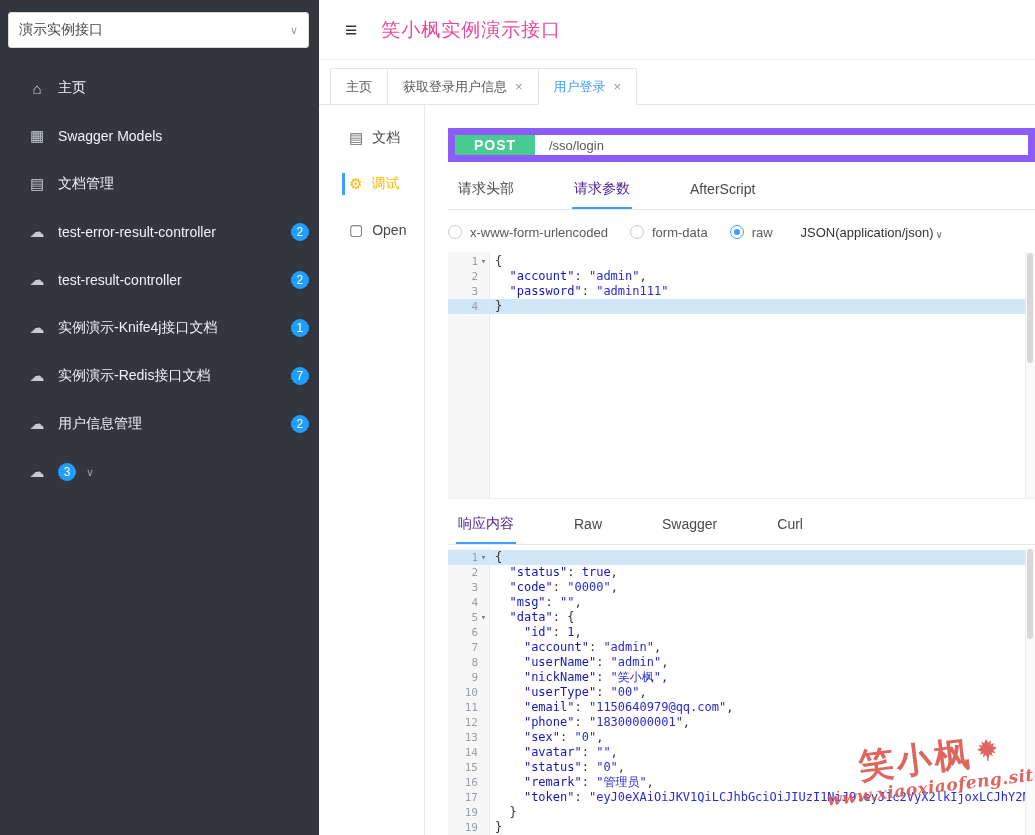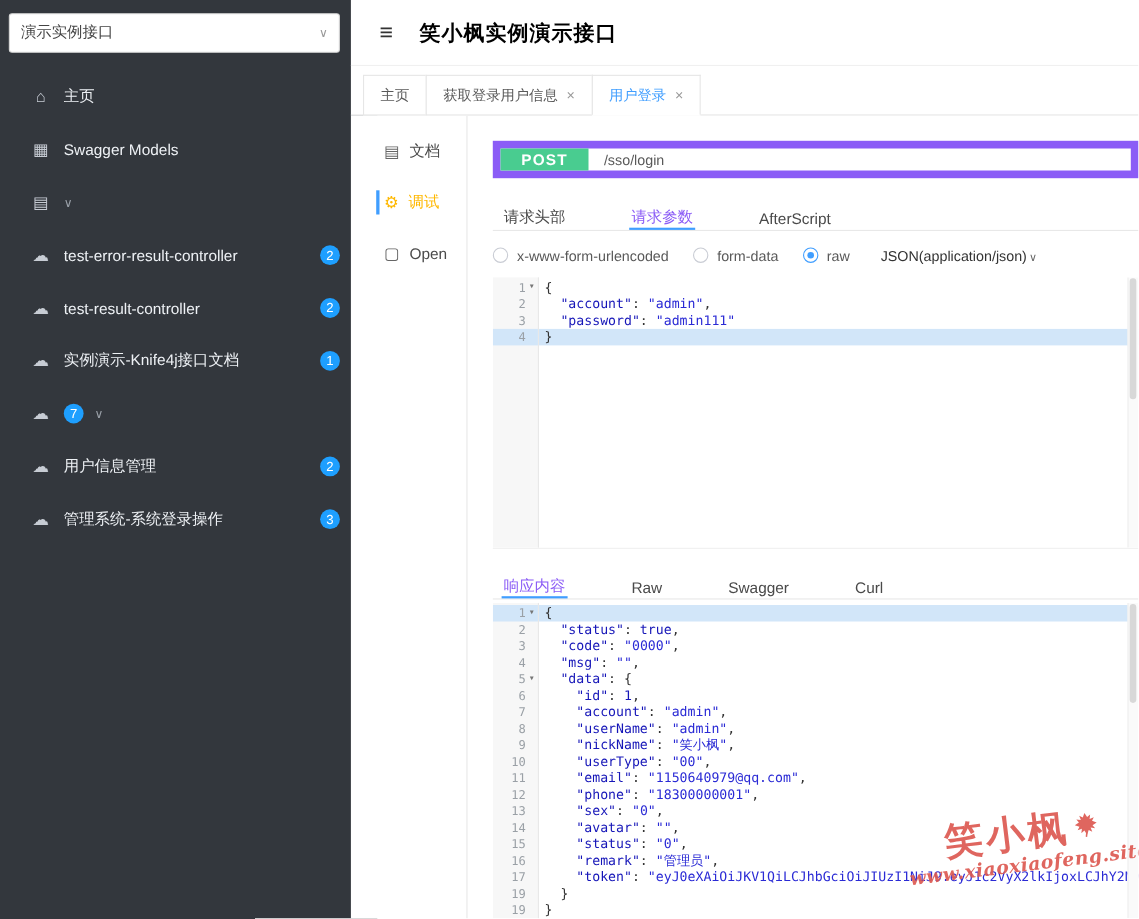--- a/index.html
+++ b/index.html
@@ -18,21 +18,21 @@
   .mi-icon{width:18px;margin-right:12px;color:#c7ccd4;font-size:15px;text-align:center;flex-shrink:0}
   .mi-label{flex:1;white-space:nowrap;overflow:hidden}
   .mi-badge{width:18px;height:18px;border-radius:50%;background:#1E9FFF;color:#fff;font-size:12px;
       line-height:18px;text-align:center;margin-right:10px;flex-shrink:0}
   .mi-chevron{color:#9aa0a8;font-size:11px;flex-shrink:0}
 
   
   .header{position:absolute;left:319px;top:0;width:716px;height:60px;background:#fff;
       border-bottom:1px solid #f0f0f0;display:flex;align-items:center;box-sizing:border-box}
   .fold-icon{margin-left:26px;font-size:21px;color:#333;cursor:pointer;line-height:1}
-  .page-title{margin-left:24px;font-size:19px;color:#000000;font-weight:700;letter-spacing:1px}
+  .page-title{margin-left:24px;font-size:19px;color:#ec4899;font-weight:400;letter-spacing:1px}
 
   
   .tabbar{position:absolute;left:319px;top:60px;width:716px;height:45px;background:#fff;
       box-sizing:border-box;border-bottom:1px solid #e6e6e6;display:flex;align-items:flex-end;padding-left:11px}
   .wtab{height:37px;box-sizing:border-box;border:1px solid #e6e6e6;background:#fff;padding:0 15px;
       font-size:13px;color:#595959;display:flex;align-items:center;gap:8px;margin-right:-1px;
       position:relative;margin-bottom:-1px;cursor:pointer;z-index:1}
   .wtab.active{color:#409EFF;border-bottom-color:#fff}
   .tab-close{font-size:13px;color:#999;line-height:1}
 
@@ -51,23 +51,23 @@
       border:7px solid #8b5cf6;display:flex;align-items:center;background:#fff}
   .method-badge{width:80px;height:100%;background:#49cc90;color:#fff;font-weight:bold;font-size:14px;
       display:flex;align-items:center;justify-content:center;letter-spacing:1px}
   .req-url{margin-left:14px;font-size:13px;color:#595959}
 
   
   .sec-tabs{position:absolute;left:448px;width:587px;height:40px;box-sizing:border-box;
       border-bottom:1px solid #e8e8e8;display:flex;padding-left:8px;background:#fff}
   #req-tabs{top:170px}
   #resp-tabs{top:505px}
-  .rtab{margin-right:56px;font-size:14px;color:#4a4a4a;height:100%;display:flex;align-items:flex-end;
+  .rtab{margin-right:56px;font-size:14px;color:#4a4a4a;height:100%;display:flex;align-items:center;
       box-sizing:border-box;border-bottom:2px solid transparent;padding:0 2px;cursor:pointer}
-  .rtab.active{color:#8b5cf6;border-bottom-color:#409EFF}
+  .rtab.active{color:#4c1d95;border-bottom-color:#409EFF}
 
   
   .bodytype-row{position:absolute;left:448px;top:216px;width:587px;height:32px;display:flex;align-items:center}
   .radio-item{display:flex;align-items:center;margin-right:22px;font-size:13px;color:#595959;cursor:pointer}
   .radio{width:14px;height:14px;border-radius:50%;border:1px solid #c9ccd4;margin-right:8px;
       box-sizing:border-box;background:#fff;position:relative;flex-shrink:0}
   .radio.checked{border-color:#409EFF}
   .radio.checked::after{content:"";position:absolute;left:3px;top:3px;width:6px;height:6px;
       border-radius:50%;background:#409EFF}
   .ct-select{display:flex;align-items:flex-end;gap:2px;font-size:13px;color:#333;margin-left:6px;cursor:pointer}
@@ -113,20 +113,21 @@
     <div class="menu-item">
       <span class="mi-icon">⌂</span>
       <span class="mi-label">主页</span>
     </div>
     <div class="menu-item">
       <span class="mi-icon">▦</span>
       <span class="mi-label">Swagger Models</span>
     </div>
     <div class="menu-item">
       <span class="mi-icon">▤</span>
+      <span class="mi-label">文档管理</span>
       <span class="mi-chevron">∨</span>
     </div>
     <div class="menu-item">
       <span class="mi-icon">☁</span>
       <span class="mi-label">test-error-result-controller</span>
       <span class="mi-badge">2</span>
       <span class="mi-chevron">∨</span>
     </div>
     <div class="menu-item">
       <span class="mi-icon">☁</span>
@@ -135,32 +136,32 @@
       <span class="mi-chevron">∨</span>
     </div>
     <div class="menu-item">
       <span class="mi-icon">☁</span>
       <span class="mi-label">实例演示-Knife4j接口文档</span>
       <span class="mi-badge">1</span>
       <span class="mi-chevron">∨</span>
     </div>
     <div class="menu-item">
       <span class="mi-icon">☁</span>
+      <span class="mi-label">实例演示-Redis接口文档</span>
       <span class="mi-badge">7</span>
       <span class="mi-chevron">∨</span>
     </div>
     <div class="menu-item">
       <span class="mi-icon">☁</span>
       <span class="mi-label">用户信息管理</span>
       <span class="mi-badge">2</span>
       <span class="mi-chevron">∨</span>
     </div>
     <div class="menu-item">
       <span class="mi-icon">☁</span>
-      <span class="mi-label">管理系统-系统登录操作</span>
       <span class="mi-badge">3</span>
       <span class="mi-chevron">∨</span>
     </div>
   </div>
 </div>
 
 <div class="header">
   <span class="fold-icon">≡</span>
   <span class="page-title">笑小枫实例演示接口</span>
 </div>

